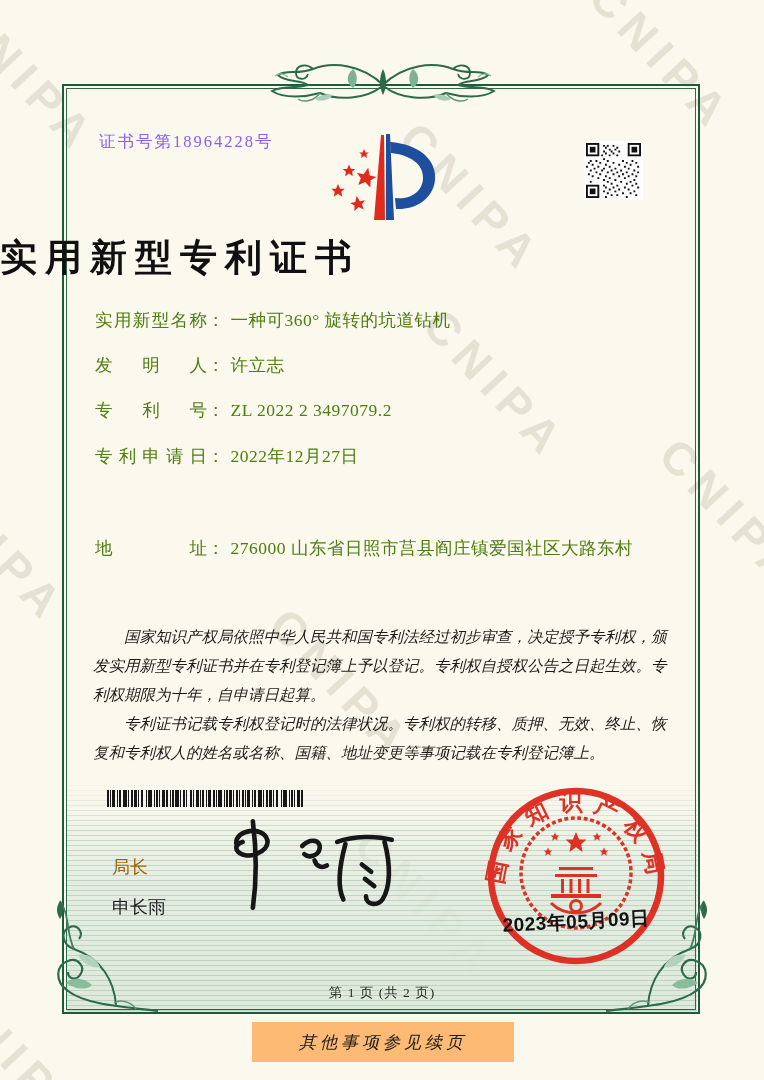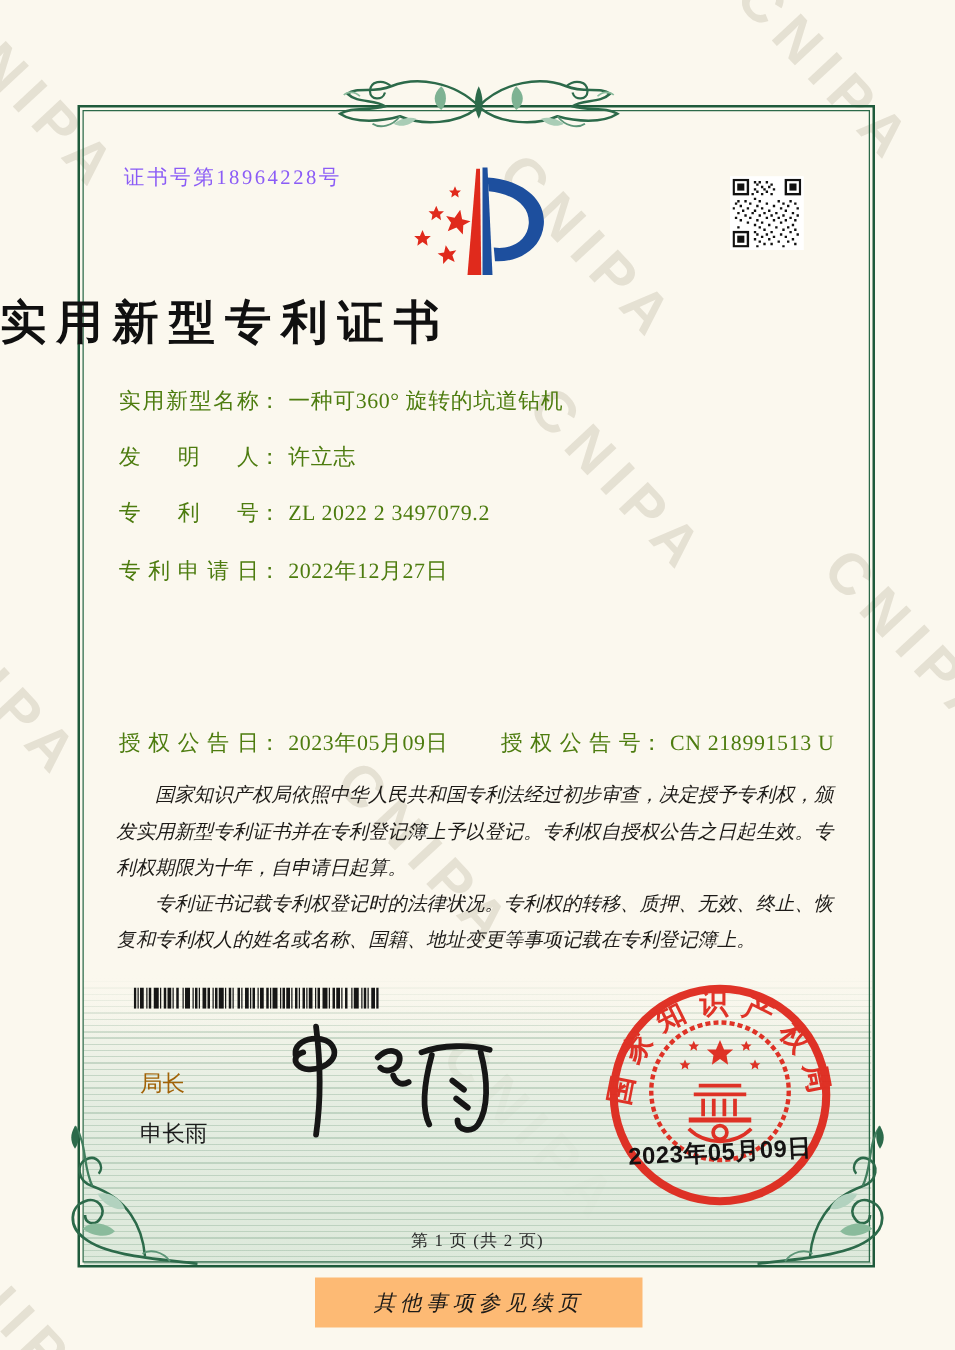--- a/index.html
+++ b/index.html
@@ -156,22 +156,22 @@
   </div>
   <div class="row r1">
     <span class="flabel">发明人</span><span class="fcolon">：</span><span class="fvalue">许立志</span>
   </div>
   <div class="row r2">
     <span class="flabel">专利号</span><span class="fcolon">：</span><span class="fvalue">ZL 2022 2 3497079.2</span>
   </div>
   <div class="row r3">
     <span class="flabel">专利申请日</span><span class="fcolon">：</span><span class="fvalue">2022年12月27日</span>
   </div>
-  <div class="row r6">
-    <span class="flabel">授权公告日</span><span class="fcolon">：</span><span class="fvalue">2023年05月09日</span><span class="flabel pair2">授权公告号</span><span class="fcolon">：</span><span class="fvalue">CN 218991513 U</span>
+  <div class="row r5">
+    <span class="flabel">地址</span><span class="fcolon">：</span><span class="fvalue">276000 山东省日照市莒县阎庄镇爱国社区大路东村</span>
   </div>
 
   <div class="paras">
     <p>国家知识产权局依照中华人民共和国专利法经过初步审查，决定授予专利权，颁发实用新型专利证书并在专利登记簿上予以登记。专利权自授权公告之日起生效。专利权期限为十年，自申请日起算。</p>
     <p>专利证书记载专利权登记时的法律状况。专利权的转移、质押、无效、终止、恢复和专利权人的姓名或名称、国籍、地址变更等事项记载在专利登记簿上。</p>
   </div>
 
   <svg class="barcode" viewBox="0 0 196 17" preserveAspectRatio="none">
     <line x1="0" y1="8.5" x2="196" y2="8.5" stroke="#161616" stroke-width="17" stroke-dasharray="2,1,1,1,3,2,1,1,2,2,4,1,1,2,2,1,3,1,1,2,2,3,1,1,4,2,1,1,2,1,1,2,3,1,2,2,1,1,2,1,4,1,1,2,2,1,1,3,2,1,1,2,3,1,1,1,2,2,1,1,3,2,2,1,1,1,4,2,1,1,2,1,3,1,1,2,2,1,1,2"></line>
   </svg>

